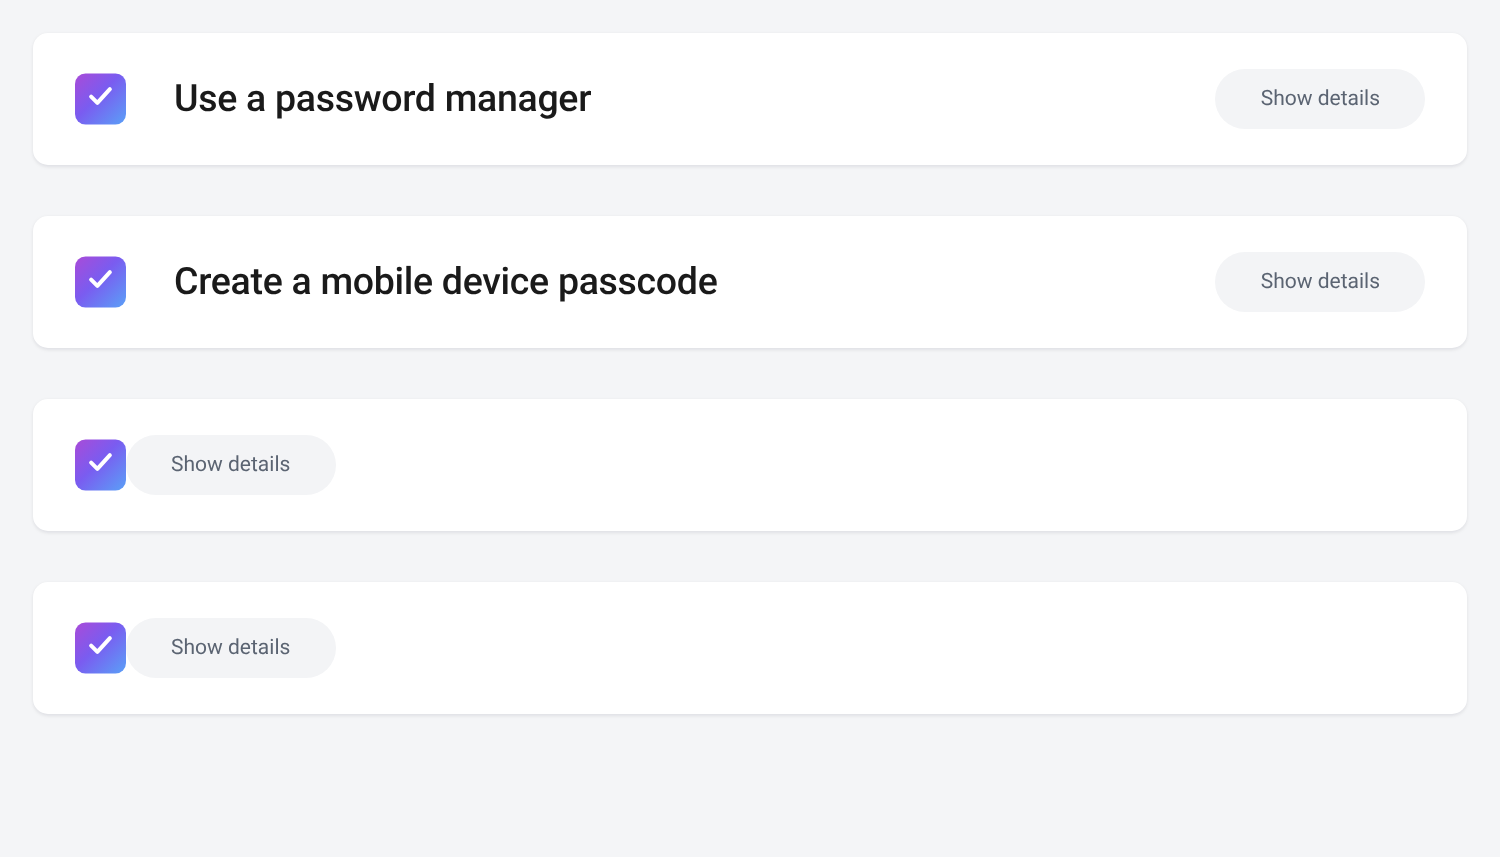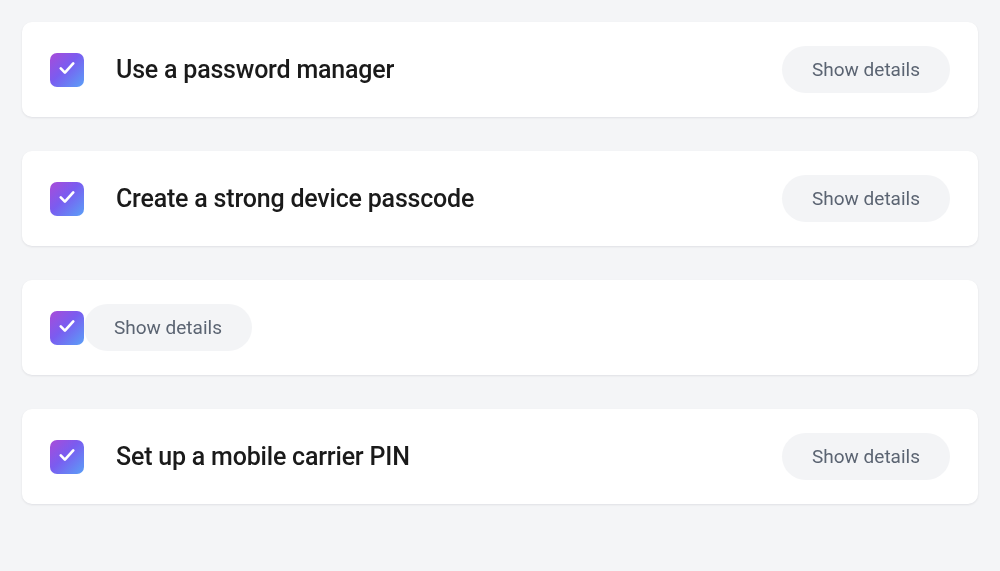--- a/index.html
+++ b/index.html
@@ -37,21 +37,21 @@
       font-weight: 500;
       color: #1a1a1a;
       letter-spacing: -0.2px;
       flex: 1;
     }
     .details-btn {
       background: #f3f4f6;
       border: none;
       border-radius: 999px;
       padding: 12px 30px;
-      font-size: 19px;
+      font-size: 14px;
       color: #5b6472;
       font-weight: 400;
       cursor: pointer;
       font-family: inherit;
     }
   </style>
 </head>
 <body>
 
 <div class="list">
@@ -69,21 +69,21 @@
   </div>
 
   <div class="row">
     <div class="checkbox">
       <span>
         <svg viewBox="0 0 24 24" fill="none" stroke="#ffffff" stroke-width="3.2" stroke-linecap="round" stroke-linejoin="round">
             <polyline points="4.5 12.5 9.5 17.5 19.5 6.5"></polyline>
           </svg>
       </span>
     </div>
-    <div class="title">Create a strong device passcode</div>
+    <div class="title">Create a mobile device passcode</div>
     <button class="details-btn">Show details</button>
   </div>
 
   <div class="row">
     <div class="checkbox">
       <span>
         <svg viewBox="0 0 24 24" fill="none" stroke="#ffffff" stroke-width="3.2" stroke-linecap="round" stroke-linejoin="round">
             <polyline points="4.5 12.5 9.5 17.5 19.5 6.5"></polyline>
           </svg>
       </span>
@@ -92,17 +92,16 @@
   </div>
 
   <div class="row">
     <div class="checkbox">
       <span>
         <svg viewBox="0 0 24 24" fill="none" stroke="#ffffff" stroke-width="3.2" stroke-linecap="round" stroke-linejoin="round">
             <polyline points="4.5 12.5 9.5 17.5 19.5 6.5"></polyline>
           </svg>
       </span>
     </div>
-    <div class="title">Set up a mobile carrier PIN</div>
     <button class="details-btn">Show details</button>
   </div>
 
 </div>
 
 </body></html>

